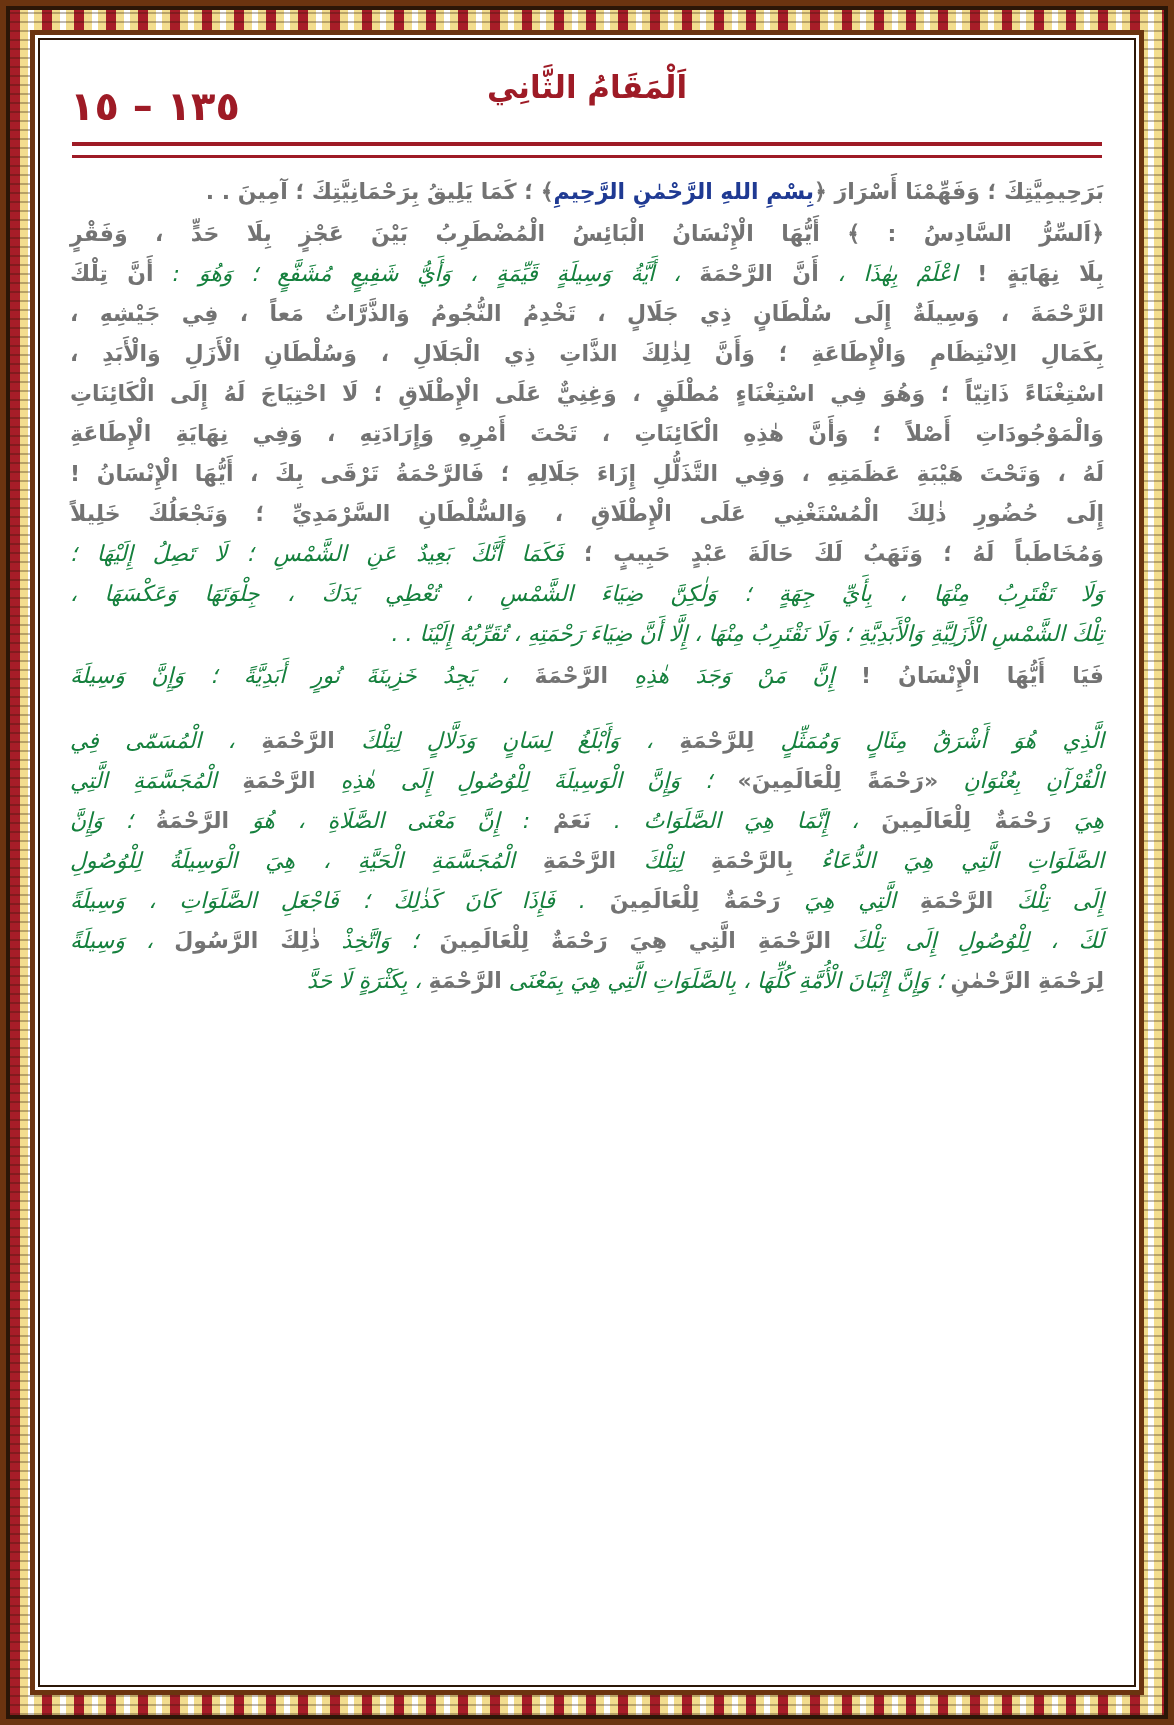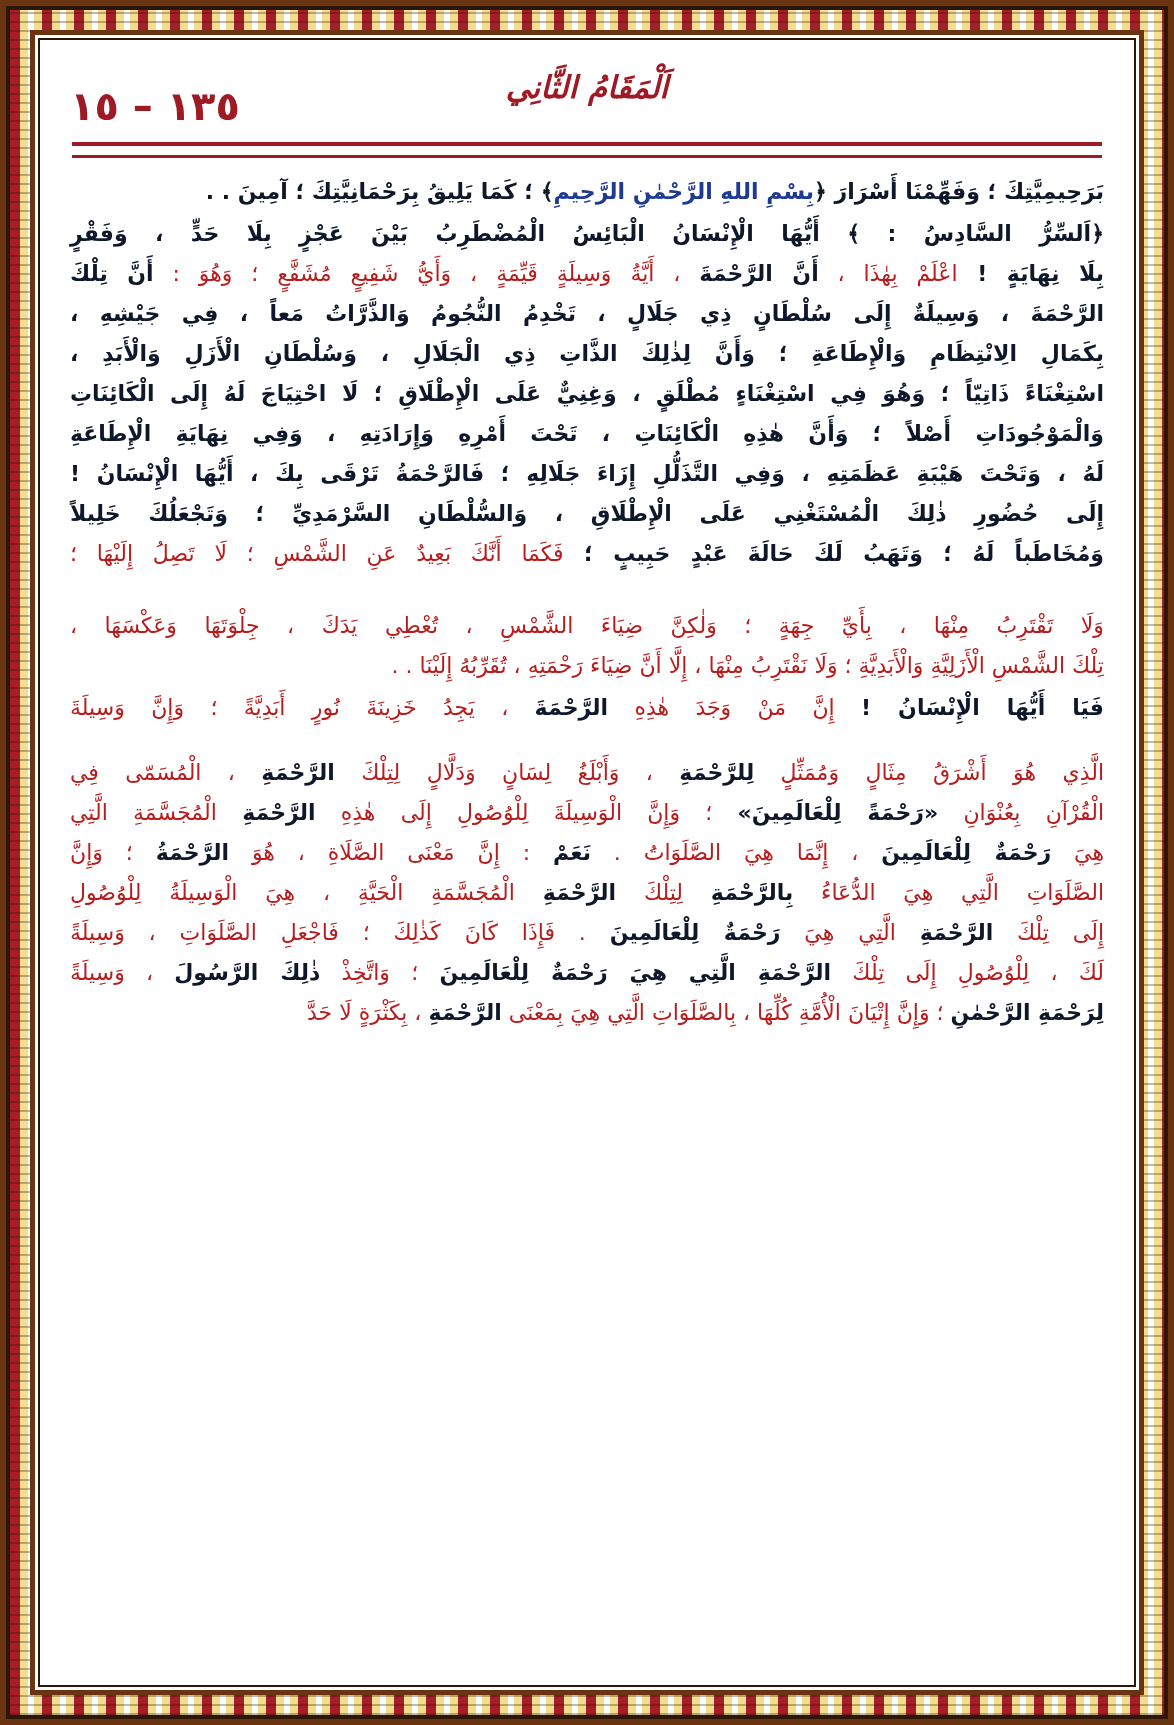--- a/index.html
+++ b/index.html
@@ -93,21 +93,20 @@
     color:#9e1b26;
     font-size:31px;
     font-weight:bold;
     line-height:1;
     padding-bottom:2px;
     white-space:nowrap;
     position:absolute;
     left:0;right:0;
     text-align:center;
     top:6px;
-    font-style:italic;
   }
   .header-spacer{order:1;width:200px;}
 
   .rule{
     margin:14px 2px 0 2px;
     height:9px;
     border-top:4px solid #9e1b26;
     border-bottom:3px solid #9e1b26;
     background:#ffffff;
   }
@@ -124,23 +123,23 @@
     font-family:"DejaVu Sans","Liberation Sans",sans-serif;
   }
   .para{
     margin:0 0 2px 0;
     text-align:justify;
     text-align-last:justify;
     direction:rtl;
     unicode-bidi:isolate;
   }
 
-  .red{ color:#0f172a; font-weight:bold; }
+  .red{ color:#737373; font-weight:bold; }
   .blue{ color:#1f3a93; font-weight:bold; }
-  .blk{ color:#b91c1c; }
+  .blk{ color:#15803d;font-style:italic; }
   .honor{
     color:#9e1b26;
     font-size:14px;
     vertical-align:middle;
     letter-spacing:-1px;
   }
 </style>
 </head>
 <body>
 
@@ -167,21 +166,21 @@
         <div class="para">
           <div style="display: block; width: 100%; text-align: justify; text-align-last: justify; direction: rtl;"><span class="red">﴿</span><span class="red">اَلسِّرُّ السَّادِسُ : </span><span class="red">﴾</span><span class="red"> أَيُّهَا الْإِنْسَانُ الْبَائِسُ الْمُضْطَرِبُ بَيْنَ عَجْزٍ بِلَا حَدٍّ ، وَفَقْرٍ</span></div>
           <div style="display: block; width: 100%; text-align: justify; text-align-last: justify; direction: rtl;"><span class="red">بِلَا نِهَايَةٍ ! </span><span class="blk">اعْلَمْ بِهٰذَا ، </span><span class="red">أَنَّ الرَّحْمَةَ</span><span class="blk"> ، أَيَّةُ وَسِيلَةٍ قَيِّمَةٍ ، وَأَيُّ شَفِيعٍ مُشَفَّعٍ ؛ وَهُوَ : </span><span class="red">أَنَّ تِلْكَ</span></div>
           <div style="display: block; width: 100%; text-align: justify; text-align-last: justify; direction: rtl;"><span class="red">الرَّحْمَةَ ، وَسِيلَةٌ إِلَى سُلْطَانٍ ذِي جَلَالٍ ، تَخْدِمُ النُّجُومُ وَالذَّرَّاتُ مَعاً ، فِي جَيْشِهِ ،</span></div>
           <div style="display: block; width: 100%; text-align: justify; text-align-last: justify; direction: rtl;"><span class="red">بِكَمَالِ الِانْتِظَامِ وَالْإِطَاعَةِ ؛ وَأَنَّ لِذٰلِكَ الذَّاتِ ذِي الْجَلَالِ ، وَسُلْطَانِ الْأَزَلِ وَالْأَبَدِ ،</span></div>
           <div style="display: block; width: 100%; text-align: justify; text-align-last: justify; direction: rtl;"><span class="red">اسْتِغْنَاءً ذَاتِيّاً ؛ وَهُوَ فِي اسْتِغْنَاءٍ مُطْلَقٍ ، وَغِنِيٌّ عَلَى الْإِطْلَاقِ ؛ لَا احْتِيَاجَ لَهُ إِلَى الْكَائِنَاتِ</span></div>
           <div style="display: block; width: 100%; text-align: justify; text-align-last: justify; direction: rtl;"><span class="red">وَالْمَوْجُودَاتِ أَصْلاً ؛ وَأَنَّ هٰذِهِ الْكَائِنَاتِ ، تَحْتَ أَمْرِهِ وَإِرَادَتِهِ ، وَفِي نِهَايَةِ الْإِطَاعَةِ</span></div>
           <div style="display: block; width: 100%; text-align: justify; text-align-last: justify; direction: rtl;"><span class="red">لَهُ ، وَتَحْتَ هَيْبَةِ عَظَمَتِهِ ، وَفِي التَّذَلُّلِ إِزَاءَ جَلَالِهِ ؛ فَالرَّحْمَةُ تَرْقَى بِكَ ، أَيُّهَا الْإِنْسَانُ !</span></div>
           <div style="display: block; width: 100%; text-align: justify; text-align-last: justify; direction: rtl;"><span class="red">إِلَى حُضُورِ ذٰلِكَ الْمُسْتَغْنِي عَلَى الْإِطْلَاقِ ، وَالسُّلْطَانِ السَّرْمَدِيِّ ؛ وَتَجْعَلُكَ خَلِيلاً</span></div>
           <div style="display: block; width: 100%; text-align: justify; text-align-last: justify; direction: rtl;"><span class="red">وَمُخَاطَباً لَهُ ؛ وَتَهَبُ لَكَ حَالَةَ عَبْدٍ حَبِيبٍ ؛ </span><span class="blk">فَكَمَا أَنَّكَ بَعِيدٌ عَنِ الشَّمْسِ ؛ لَا تَصِلُ إِلَيْهَا ؛</span></div>
-          <div style="display: block; width: 100%; text-align: justify; text-align-last: justify; direction: rtl; margin-top: 32px;"><span class="blk">وَلَا تَقْتَرِبُ مِنْهَا ، بِأَيِّ جِهَةٍ ؛ وَلٰكِنَّ ضِيَاءَ الشَّمْسِ ، تُعْطِي يَدَكَ ، جِلْوَتَهَا وَعَكْسَهَا ،</span></div>
+          <div style="display: block; width: 100%; text-align: justify; text-align-last: justify; direction: rtl;"><span class="blk">وَلَا تَقْتَرِبُ مِنْهَا ، بِأَيِّ جِهَةٍ ؛ وَلٰكِنَّ ضِيَاءَ الشَّمْسِ ، تُعْطِي يَدَكَ ، جِلْوَتَهَا وَعَكْسَهَا ،</span></div>
           <div style="display: block; width: 100%; text-align: justify; text-align-last: right; direction: rtl;"><span class="blk">تِلْكَ الشَّمْسِ الْأَزَلِيَّةِ وَالْأَبَدِيَّةِ ؛ وَلَا نَقْتَرِبُ مِنْهَا ، إِلَّا أَنَّ ضِيَاءَ رَحْمَتِهِ ، تُقَرِّبُهُ إِلَيْنَا . .</span></div>
         </div>
         <div class="para">
           <div style="display: block; width: 100%; text-align: justify; text-align-last: justify; direction: rtl;"><span class="red">فَيَا أَيُّهَا الْإِنْسَانُ !</span><span class="blk"> إِنَّ مَنْ وَجَدَ هٰذِهِ </span><span class="red">الرَّحْمَةَ</span><span class="blk"> ، يَجِدُ خَزِينَةَ نُورٍ أَبَدِيَّةً ؛ وَإِنَّ وَسِيلَةَ</span></div>
           <div style="display: block; width: 100%; text-align: justify; text-align-last: justify; direction: rtl; margin-top: 25px;"><span class="blk">الَّذِي هُوَ أَشْرَقُ مِثَالٍ وَمُمَثِّلٍ </span><span class="red">لِلرَّحْمَةِ</span><span class="blk"> ، وَأَبْلَغُ لِسَانٍ وَدَلَّالٍ لِتِلْكَ </span><span class="red">الرَّحْمَةِ</span><span class="blk"> ، الْمُسَمّى فِي</span></div>
           <div style="display: block; width: 100%; text-align: justify; text-align-last: justify; direction: rtl;"><span class="blk">الْقُرْآنِ بِعُنْوَانِ </span><span class="red">«رَحْمَةً لِلْعَالَمِينَ»</span><span class="blk"> ؛ وَإِنَّ الْوَسِيلَةَ لِلْوُصُولِ إِلَى هٰذِهِ </span><span class="red">الرَّحْمَةِ</span><span class="blk"> الْمُجَسَّمَةِ الَّتِي</span></div>
           <div style="display: block; width: 100%; text-align: justify; text-align-last: justify; direction: rtl;"><span class="blk">هِيَ </span><span class="red">رَحْمَةٌ لِلْعَالَمِينَ</span><span class="blk"> ، إِنَّمَا هِيَ الصَّلَوَاتُ . </span><span class="red">نَعَمْ</span><span class="blk"> : إِنَّ مَعْنَى الصَّلَاةِ ، هُوَ </span><span class="red">الرَّحْمَةُ</span><span class="blk"> ؛ وَإِنَّ</span></div>
           <div style="display: block; width: 100%; text-align: justify; text-align-last: justify; direction: rtl;"><span class="blk">الصَّلَوَاتِ الَّتِي هِيَ الدُّعَاءُ </span><span class="red">بِالرَّحْمَةِ</span><span class="blk"> لِتِلْكَ </span><span class="red">الرَّحْمَةِ</span><span class="blk"> الْمُجَسَّمَةِ الْحَيَّةِ ، هِيَ الْوَسِيلَةُ لِلْوُصُولِ</span></div>
           <div style="display: block; width: 100%; text-align: justify; text-align-last: justify; direction: rtl;"><span class="blk">إِلَى تِلْكَ </span><span class="red">الرَّحْمَةِ</span><span class="blk"> الَّتِي هِيَ </span><span class="red">رَحْمَةٌ لِلْعَالَمِينَ</span><span class="blk"> . فَإِذَا كَانَ كَذٰلِكَ ؛ فَاجْعَلِ الصَّلَوَاتِ ، وَسِيلَةً</span></div>
           <div style="display: block; width: 100%; text-align: justify; text-align-last: justify; direction: rtl;"><span class="blk">لَكَ ، لِلْوُصُولِ إِلَى تِلْكَ </span><span class="red">الرَّحْمَةِ الَّتِي هِيَ رَحْمَةٌ لِلْعَالَمِينَ</span><span class="blk"> ؛ وَاتَّخِذْ </span><span class="red">ذٰلِكَ الرَّسُولَ</span><span class="blk"> ، وَسِيلَةً</span></div>

